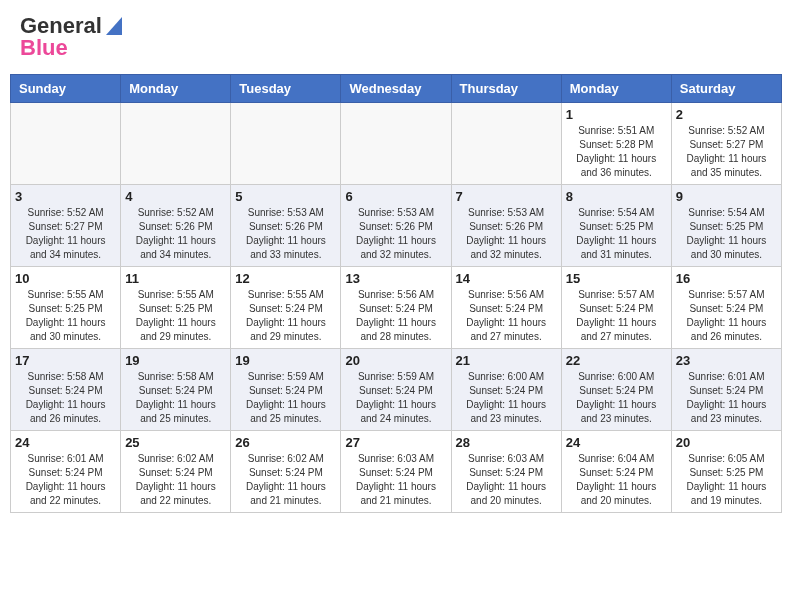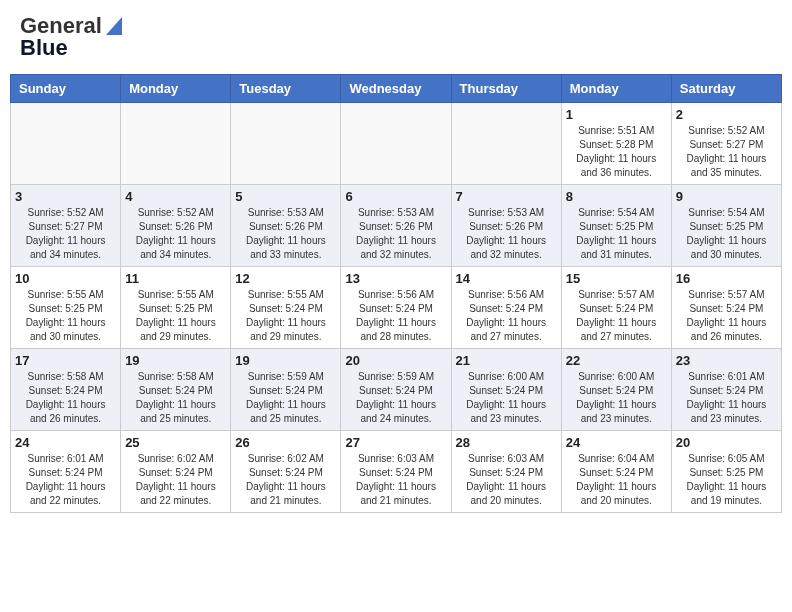--- a/index.html
+++ b/index.html
@@ -29,21 +29,21 @@
     }
     .logo-general {
       font-size: 22px;
       font-weight: bold;
       color: #333;
       line-height: 1;
     }
     .logo-blue {
       font-size: 22px;
       font-weight: bold;
-      color: #0f172a;
+      color: #ec4899;
       line-height: 1;
     }
     .title-block {
       text-align: right;
     }
     .month-title {
       font-size: 36px;
       font-weight: normal;
       color: #333;
     }

